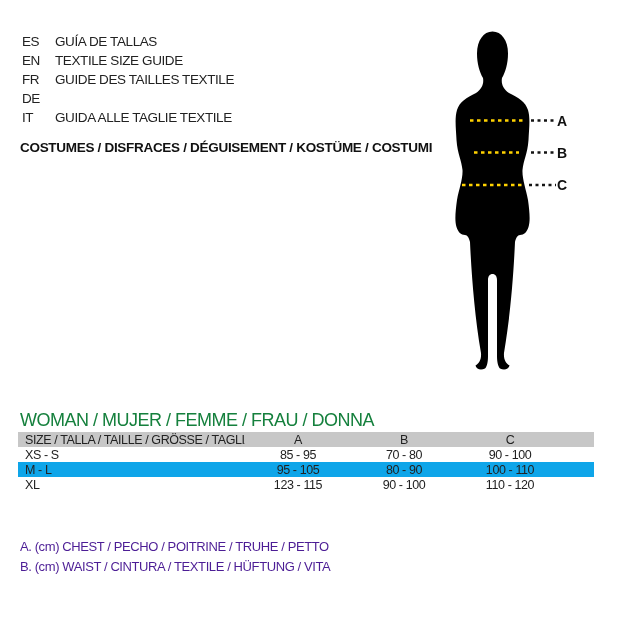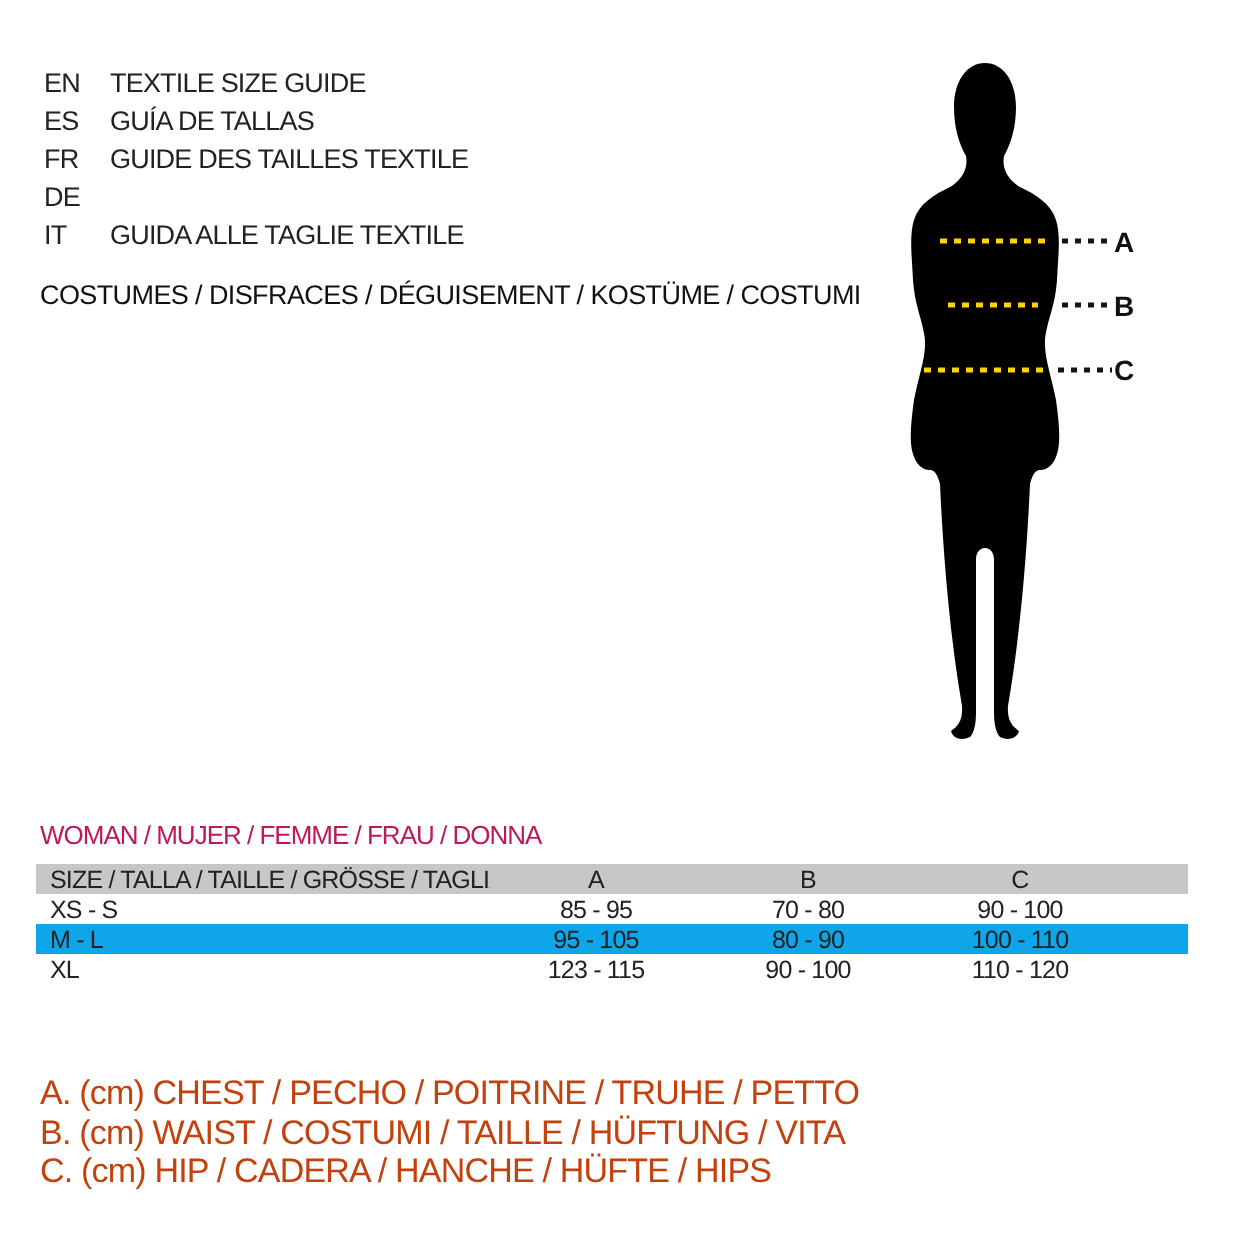--- a/index.html
+++ b/index.html
@@ -30,21 +30,21 @@
     letter-spacing: -0.4px;
     color: #222;
   }
   .lang-code { width: 33px; flex: 0 0 33px; }
 
   .category-title {
     position: absolute;
     left: 20px;
     top: 140px;
     font-size: 13.5px;
-    font-weight: normal;
+    font-weight: bold;
     letter-spacing: -0.3px;
     color: #111;
     white-space: nowrap;
   }
 
   
   .figure-wrap {
     position: absolute;
     left: 440px;
     top: 30px;
@@ -62,23 +62,23 @@
   }
   #marker-a { top: 113px; }
   #marker-b { top: 145px; }
   #marker-c { top: 177px; }
 
   
   .woman-title {
     position: absolute;
     left: 20px;
     top: 410px;
-    font-size: 13px;
+    font-size: 18px;
     letter-spacing: -0.5px;
-    color: #be185d;
+    color: #15803d;
     white-space: nowrap;
   }
   .size-table {
     position: absolute;
     left: 18px;
     top: 432px;
     width: 576px;
     border-collapse: collapse;
     table-layout: fixed;
     font-size: 12.5px;
@@ -103,39 +103,39 @@
 
   
   .legend {
     position: absolute;
     left: 20px;
     top: 537px;
   }
   .legend-line {
     height: 19.5px;
     line-height: 19.5px;
-    font-size: 17px;
+    font-size: 13px;
     letter-spacing: -0.4px;
-    color: #c2410c;
+    color: #4c1d95;
     white-space: nowrap;
   }
 </style>
 </head>
 <body>
 
 <div id="canvas">
 
   <div class="lang-list">
     <div class="lang-row">
+      <span class="lang-code">ES</span>
+      <span class="lang-label">GUÍA DE TALLAS</span>
+    </div>
+    <div class="lang-row">
       <span class="lang-code">EN</span>
       <span class="lang-label">TEXTILE SIZE GUIDE</span>
-    </div>
-    <div class="lang-row">
-      <span class="lang-code">ES</span>
-      <span class="lang-label">GUÍA DE TALLAS</span>
     </div>
     <div class="lang-row">
       <span class="lang-code">FR</span>
       <span class="lang-label">GUIDE DES TAILLES TEXTILE</span>
     </div>
     <div class="lang-row">
       <span class="lang-code">DE</span>
     </div>
     <div class="lang-row">
       <span class="lang-code">IT</span>
@@ -234,17 +234,16 @@
         <td>123 - 115</td>
         <td>90 - 100</td>
         <td>110 - 120</td>
         <td></td>
       </tr>
     </tbody>
   </table>
 
   <div class="legend">
     <div class="legend-line">A. (cm) CHEST / PECHO / POITRINE / TRUHE / PETTO</div>
-    <div class="legend-line">B. (cm) WAIST / COSTUMI / TAILLE / HÜFTUNG / VITA</div>
-    <div class="legend-line">C. (cm) HIP / CADERA / HANCHE / HÜFTE / HIPS</div>
+    <div class="legend-line">B. (cm) WAIST / CINTURA / TEXTILE / HÜFTUNG / VITA</div>
   </div>
 
 </div>
 
 </body></html>

